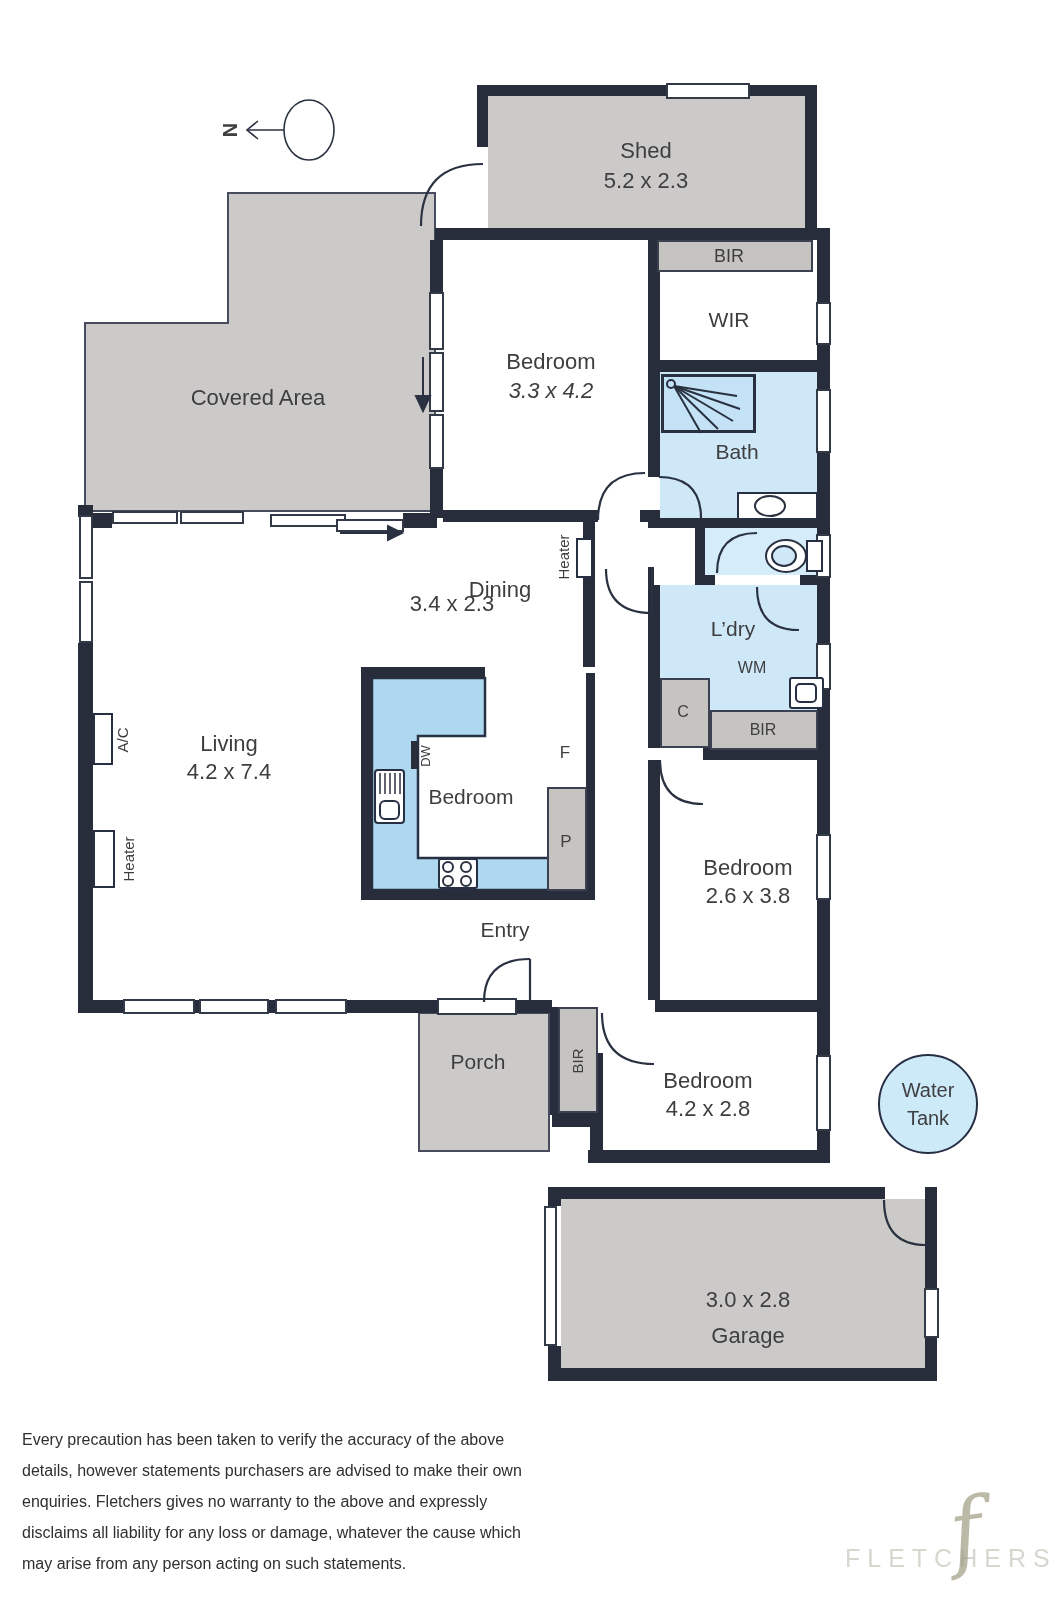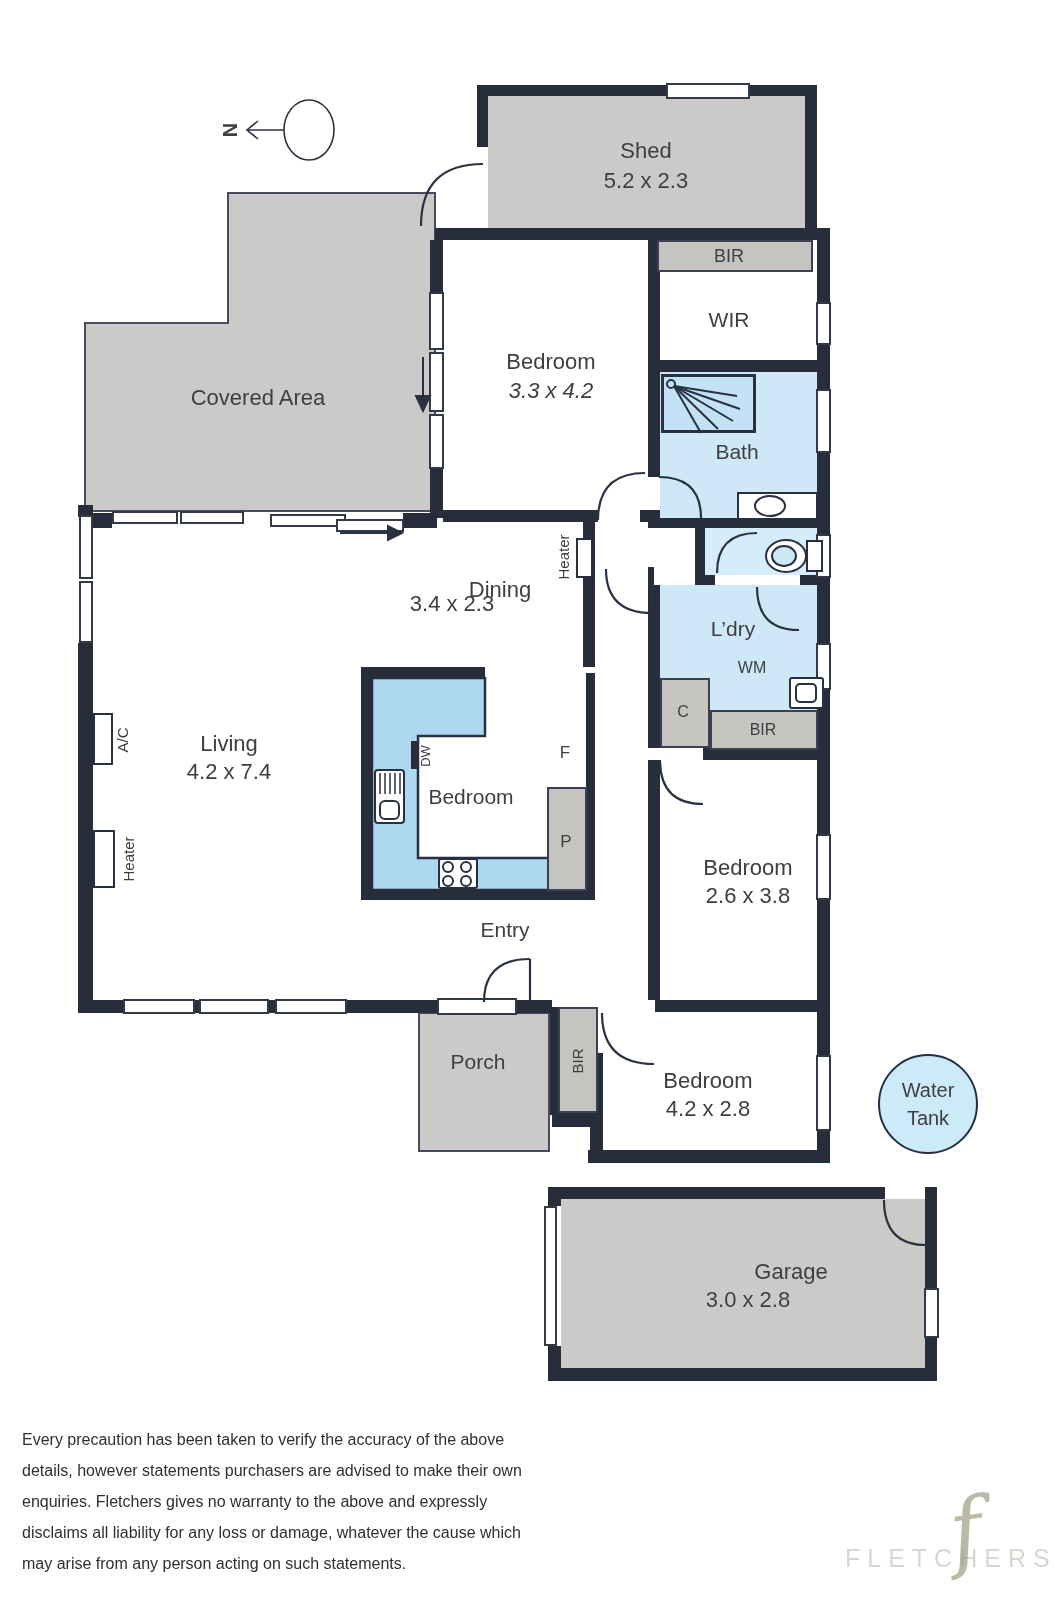--- a/index.html
+++ b/index.html
@@ -234,21 +234,21 @@
 
   <div class="lbl" style="left:748px;top:868px;">Bedroom</div>
   <div class="lbl" style="left:748px;top:896px;">2.6 x 3.8</div>
 
   <div class="lbl" style="left:708px;top:1081px;">Bedroom</div>
   <div class="lbl" style="left:708px;top:1109px;">4.2 x 2.8</div>
 
   <div class="lbl md" style="left:928px;top:1090px;font-size:20px;">Water</div>
   <div class="lbl md" style="left:928px;top:1118px;font-size:20px;">Tank</div>
 
-  <div class="lbl" style="left:748px;top:1272px;margin-left:43px;">Garage</div>
+  <div class="lbl" style="left:748px;top:1336px;">Garage</div>
   <div class="lbl" style="left:748px;top:1300px;">3.0 x 2.8</div>
 
   <div id="disclaimer">
       <div>Every precaution has been taken to verify the accuracy of the above</div>
       <div>details, however statements purchasers are advised to make their own</div>
       <div>enquiries. Fletchers gives no warranty to the above and expressly</div>
       <div>disclaims all liability for any loss or damage, whatever the cause which</div>
       <div>may arise from any person acting on such statements.</div>
     </div>
 

